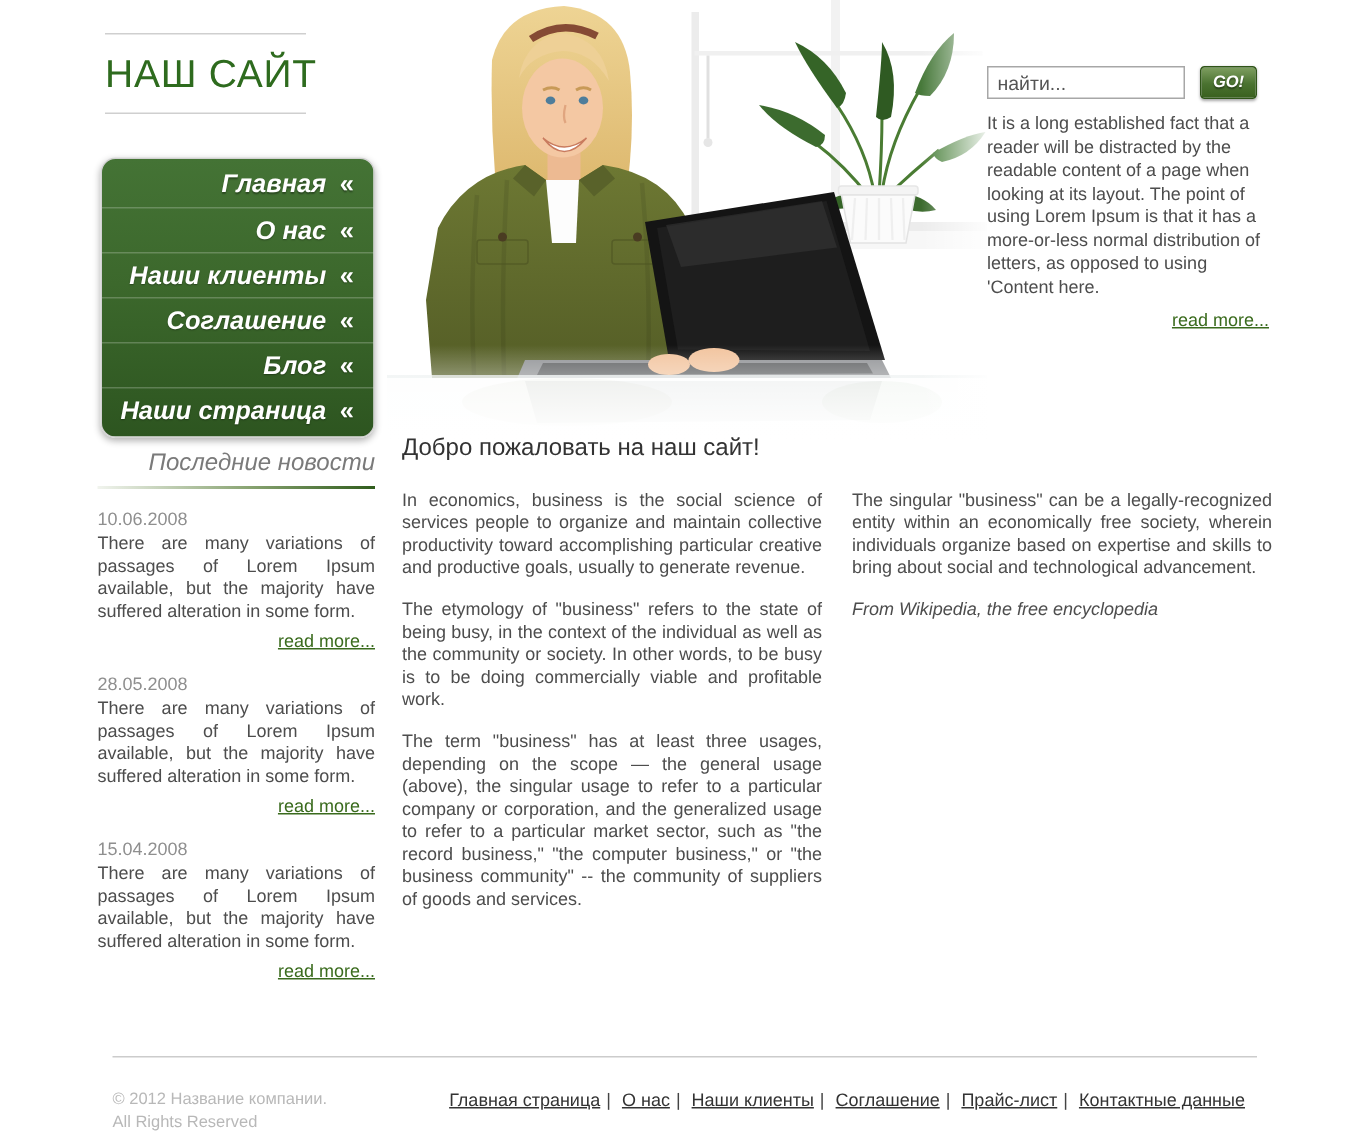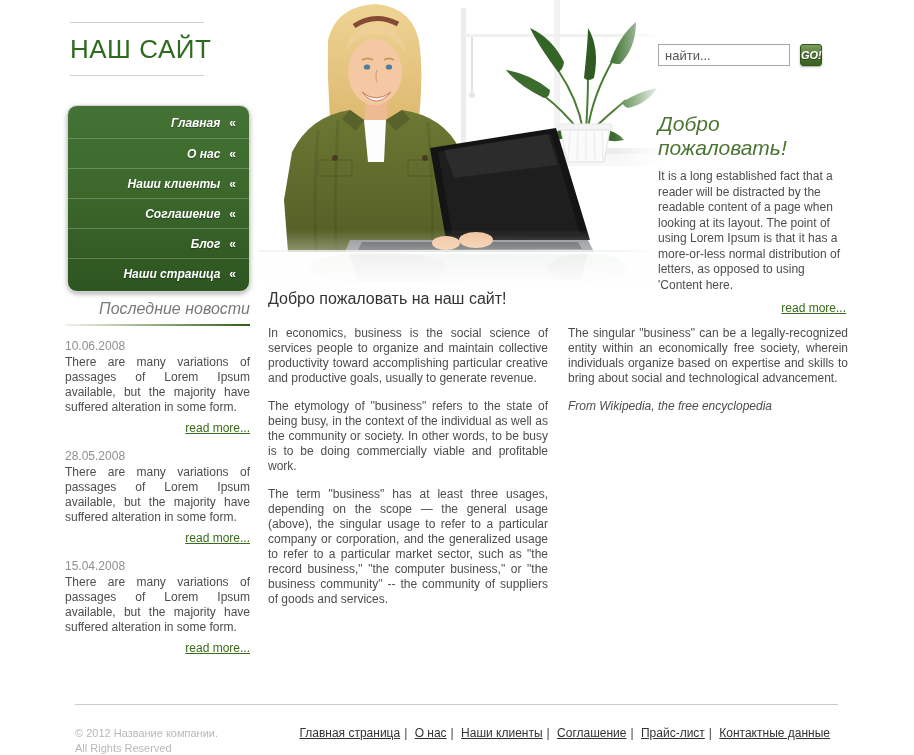--- a/index.html
+++ b/index.html
@@ -10,21 +10,21 @@
   
   .logo { position:absolute; left:70px; top:22px; width:134px;
           border-top:1px solid #cfcfcf; border-bottom:1px solid #cfcfcf; padding:11px 0 10px; }
   .logo-text { font-size:26px; color:#2e6b1e; letter-spacing:0.5px; white-space:nowrap; }
 
   .menu { position:absolute; left:67px; top:105px; width:183px; height:187px;
           background:linear-gradient(180deg,#447335 0%, #3c682c 45%, #2d5520 100%);
           border:1px solid #d2d2d2; border-radius:10px;
           box-shadow:0 2px 5px rgba(0,0,0,.3); list-style:none; padding:2px 0; }
   .menu li { height:30px; line-height:30px; text-align:right; padding-right:13px;
-             color:#fff; font-size:12px; font-weight:bold; font-style:italic; cursor:pointer;
+             color:#fff; font-size:17px; font-weight:bold; font-style:italic; cursor:pointer;
              text-shadow:0 1px 1px rgba(0,0,0,.35); }
   .menu li + li { border-top:1px solid rgba(255,255,255,.22); }
   .menu .arrow { margin-left:9px; font-style:normal; }
 
   .news { position:absolute; left:65px; top:300px; width:185px; }
   .news-heading { font-size:16px; font-style:italic; color:#7a7a7a; text-align:right; }
   .news-rule { height:2px; margin-top:6px;
                background:linear-gradient(90deg,#f1f4ee 0%, #88a371 55%, #2f5c1c 100%); }
   .news-item { margin-top:13px; }
   .news-date { font-size:12px; color:#8f8f8f; }
@@ -33,21 +33,21 @@
   .green-link { font-size:12px; color:#3a6b1d; text-decoration:underline; cursor:pointer; }
 
   
   .photo { position:absolute; left:258px; top:0; width:400px; height:293px; }
 
   
   .rightcol { position:absolute; left:658px; top:0; width:188px; }
   .searchbar { margin-top:44px; display:flex; align-items:center; }
   .search-input { width:132px; height:22px; border:1px solid #a7a7a7; background:#fff;
                   font-family:"Liberation Sans",sans-serif; font-size:13px; color:#555; padding:0 6px; }
-  .go-btn { margin-left:10px; width:22px; height:22px; border:1px solid #2f5418; border-radius:3px;
+  .go-btn { margin-left:10px; width:38px; height:22px; border:1px solid #2f5418; border-radius:3px;
             background:linear-gradient(180deg,#7e9e60 0%, #4a7230 55%, #3a611f 100%);
             color:#fff; font-size:11px; font-style:italic; font-weight:bold;
             font-family:"Liberation Sans",sans-serif; cursor:pointer;
             box-shadow:0 1px 2px rgba(0,0,0,.35); text-shadow:0 1px 1px rgba(0,0,0,.4); }
   .welcome-heading { margin-top:46px; font-size:21px; font-style:italic; color:#4a7431; }
   .welcome-text { margin-top:9px; font-size:12px; color:#4d4d4d; line-height:15.5px; }
   .welcome-more { text-align:right; margin-top:5px; }
 
   
   .main { position:absolute; left:268px; top:290px; width:580px; }
@@ -226,21 +226,20 @@
       <rect x="0" y="230" width="400" height="63" fill="url(#fadeBottom)"></rect>
       <rect x="356" y="0" width="44" height="293" fill="url(#fadeRight)"></rect>
     </svg>
   </div>
 
   <div class="rightcol">
     <div class="searchbar">
       <input class="search-input" type="text" value="найти..." style="">
       <button class="go-btn">GO!</button>
     </div>
-    <div class="welcome-heading">Добро пожаловать!</div>
     <div class="welcome-text">It is a long established fact that a reader will be distracted by the readable content of a page when looking at its layout. The point of using Lorem Ipsum is that it has a more-or-less normal distribution of letters, as opposed to using 'Content here.</div>
     <div class="welcome-more"><a class="green-link">read more...</a></div>
   </div>
 
   <div class="main">
     <h1 class="main-heading">Добро пожаловать на наш сайт!</h1>
     <div class="cols">
       <div class="col">
 
       <p>In economics, business is the social science of services people to organize and maintain collective productivity toward accomplishing particular creative and productive goals, usually to generate revenue.</p>

